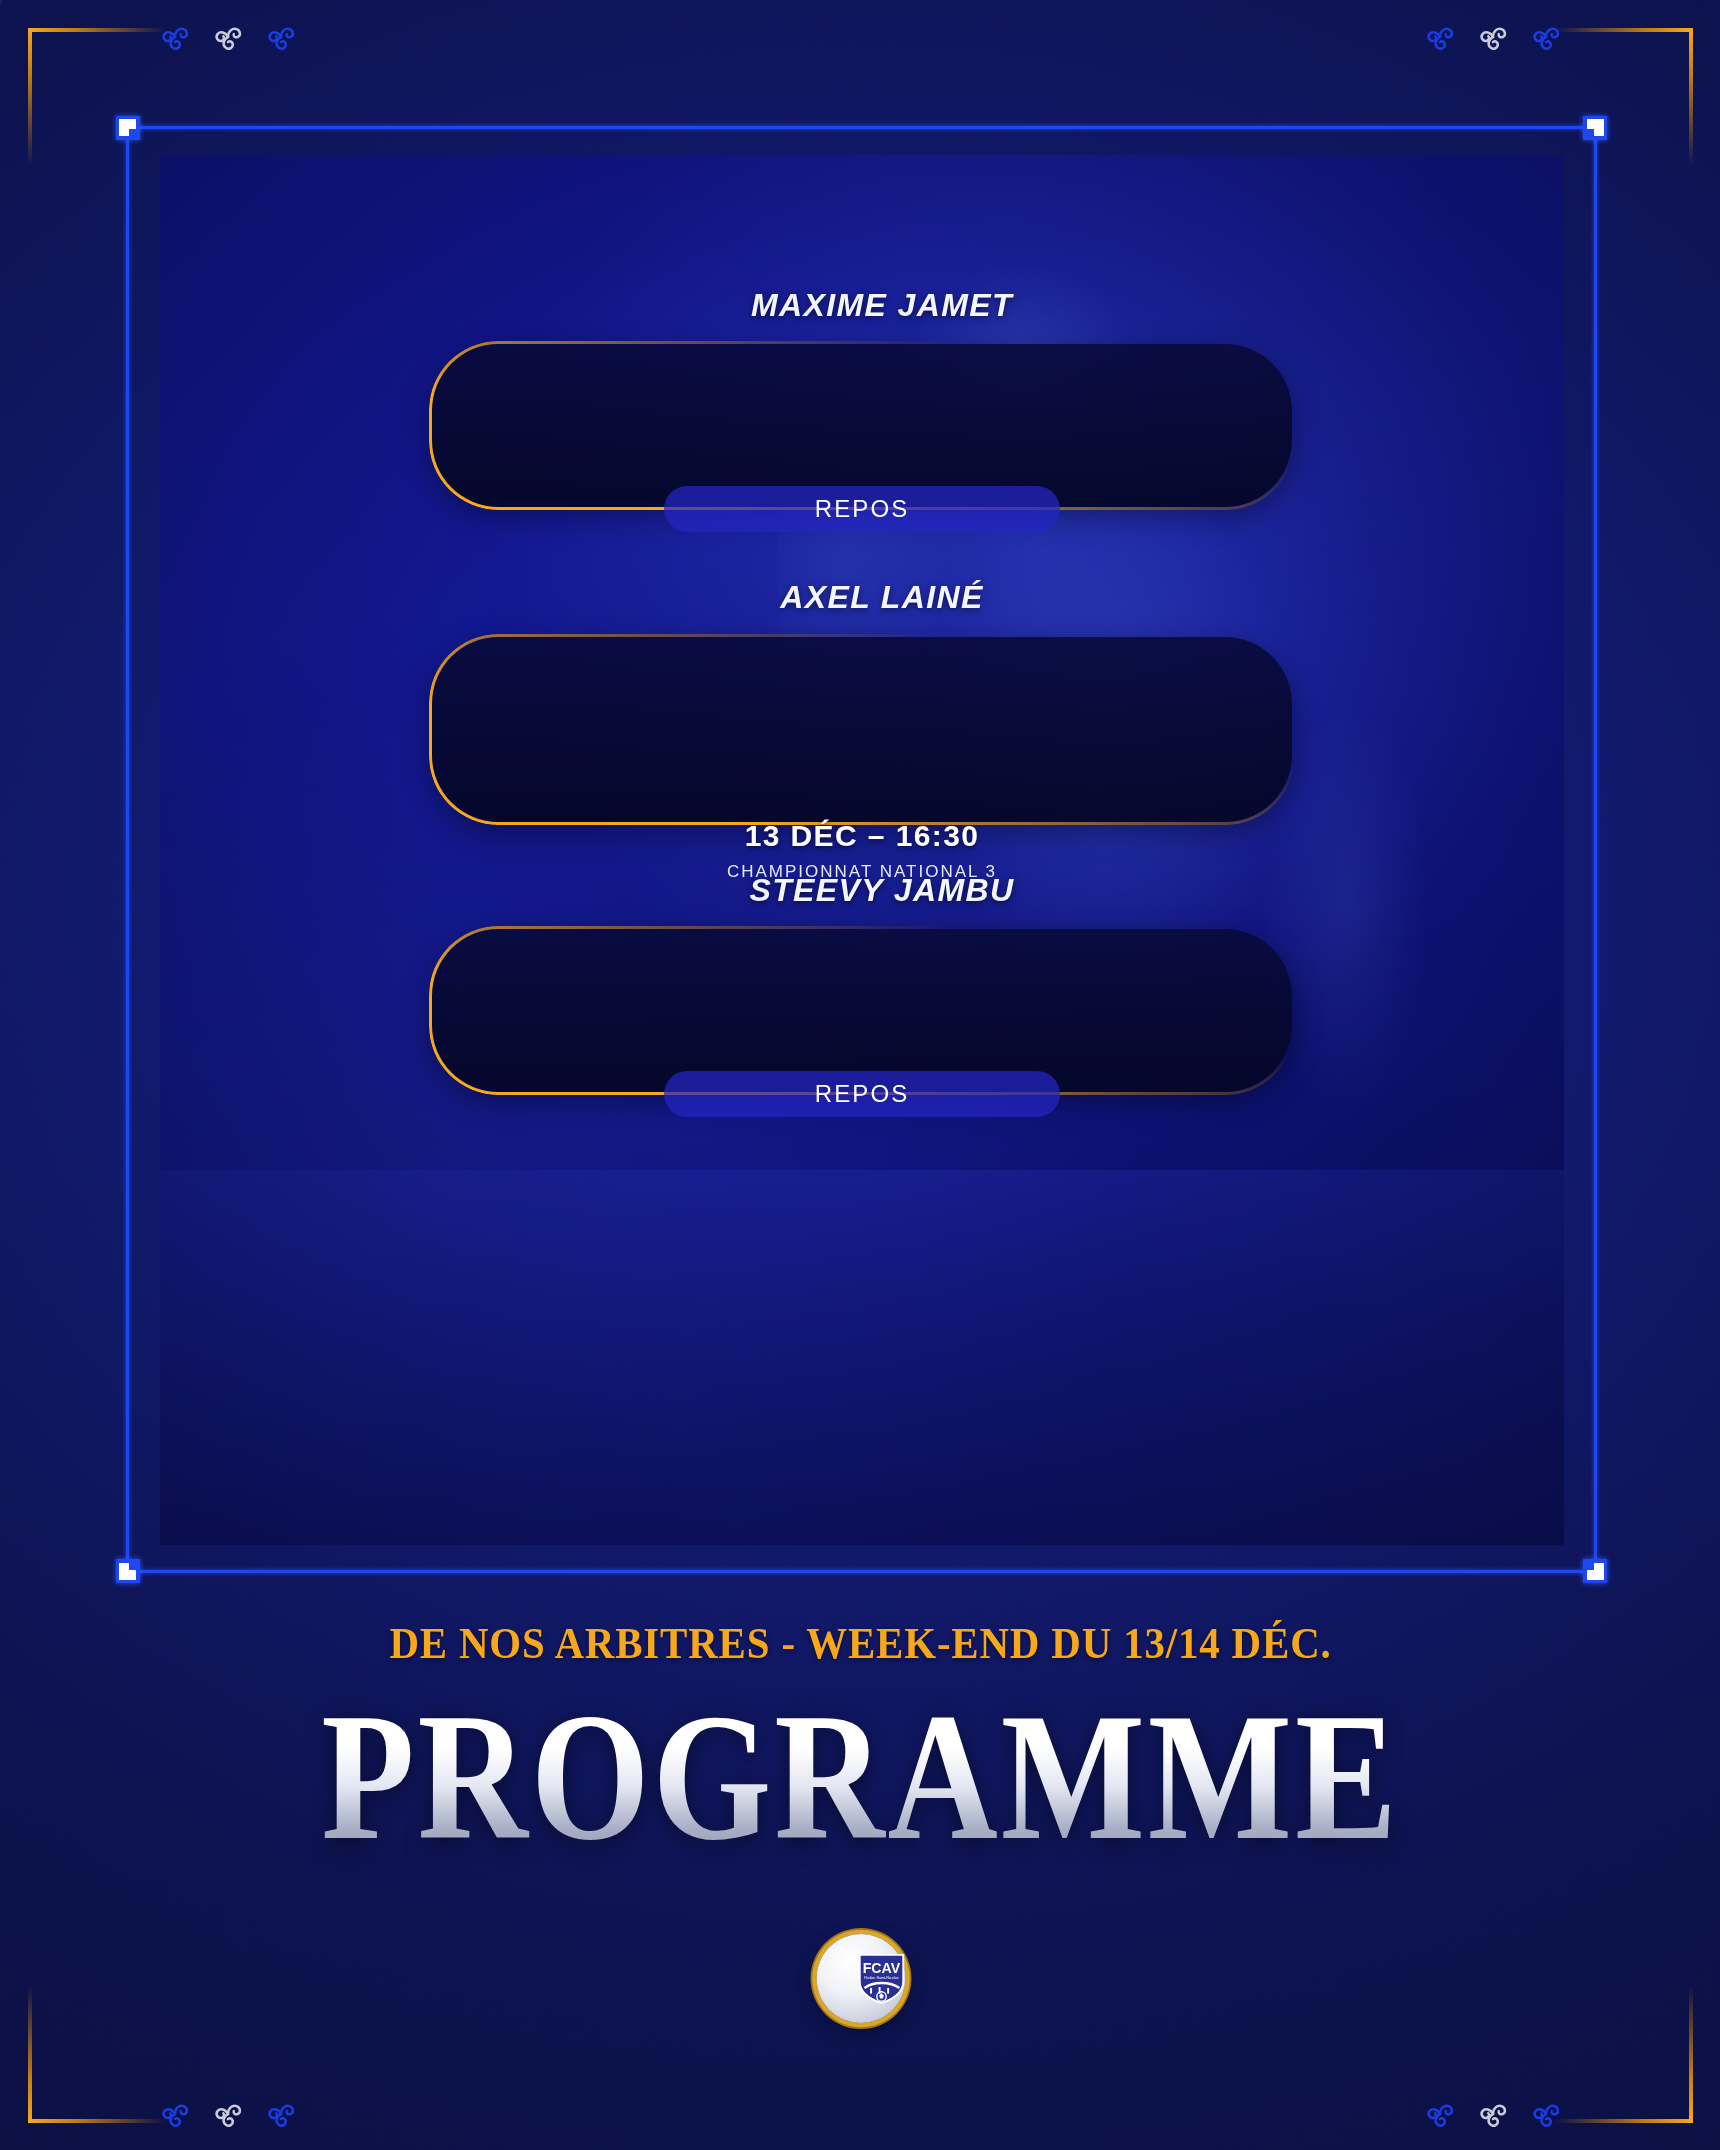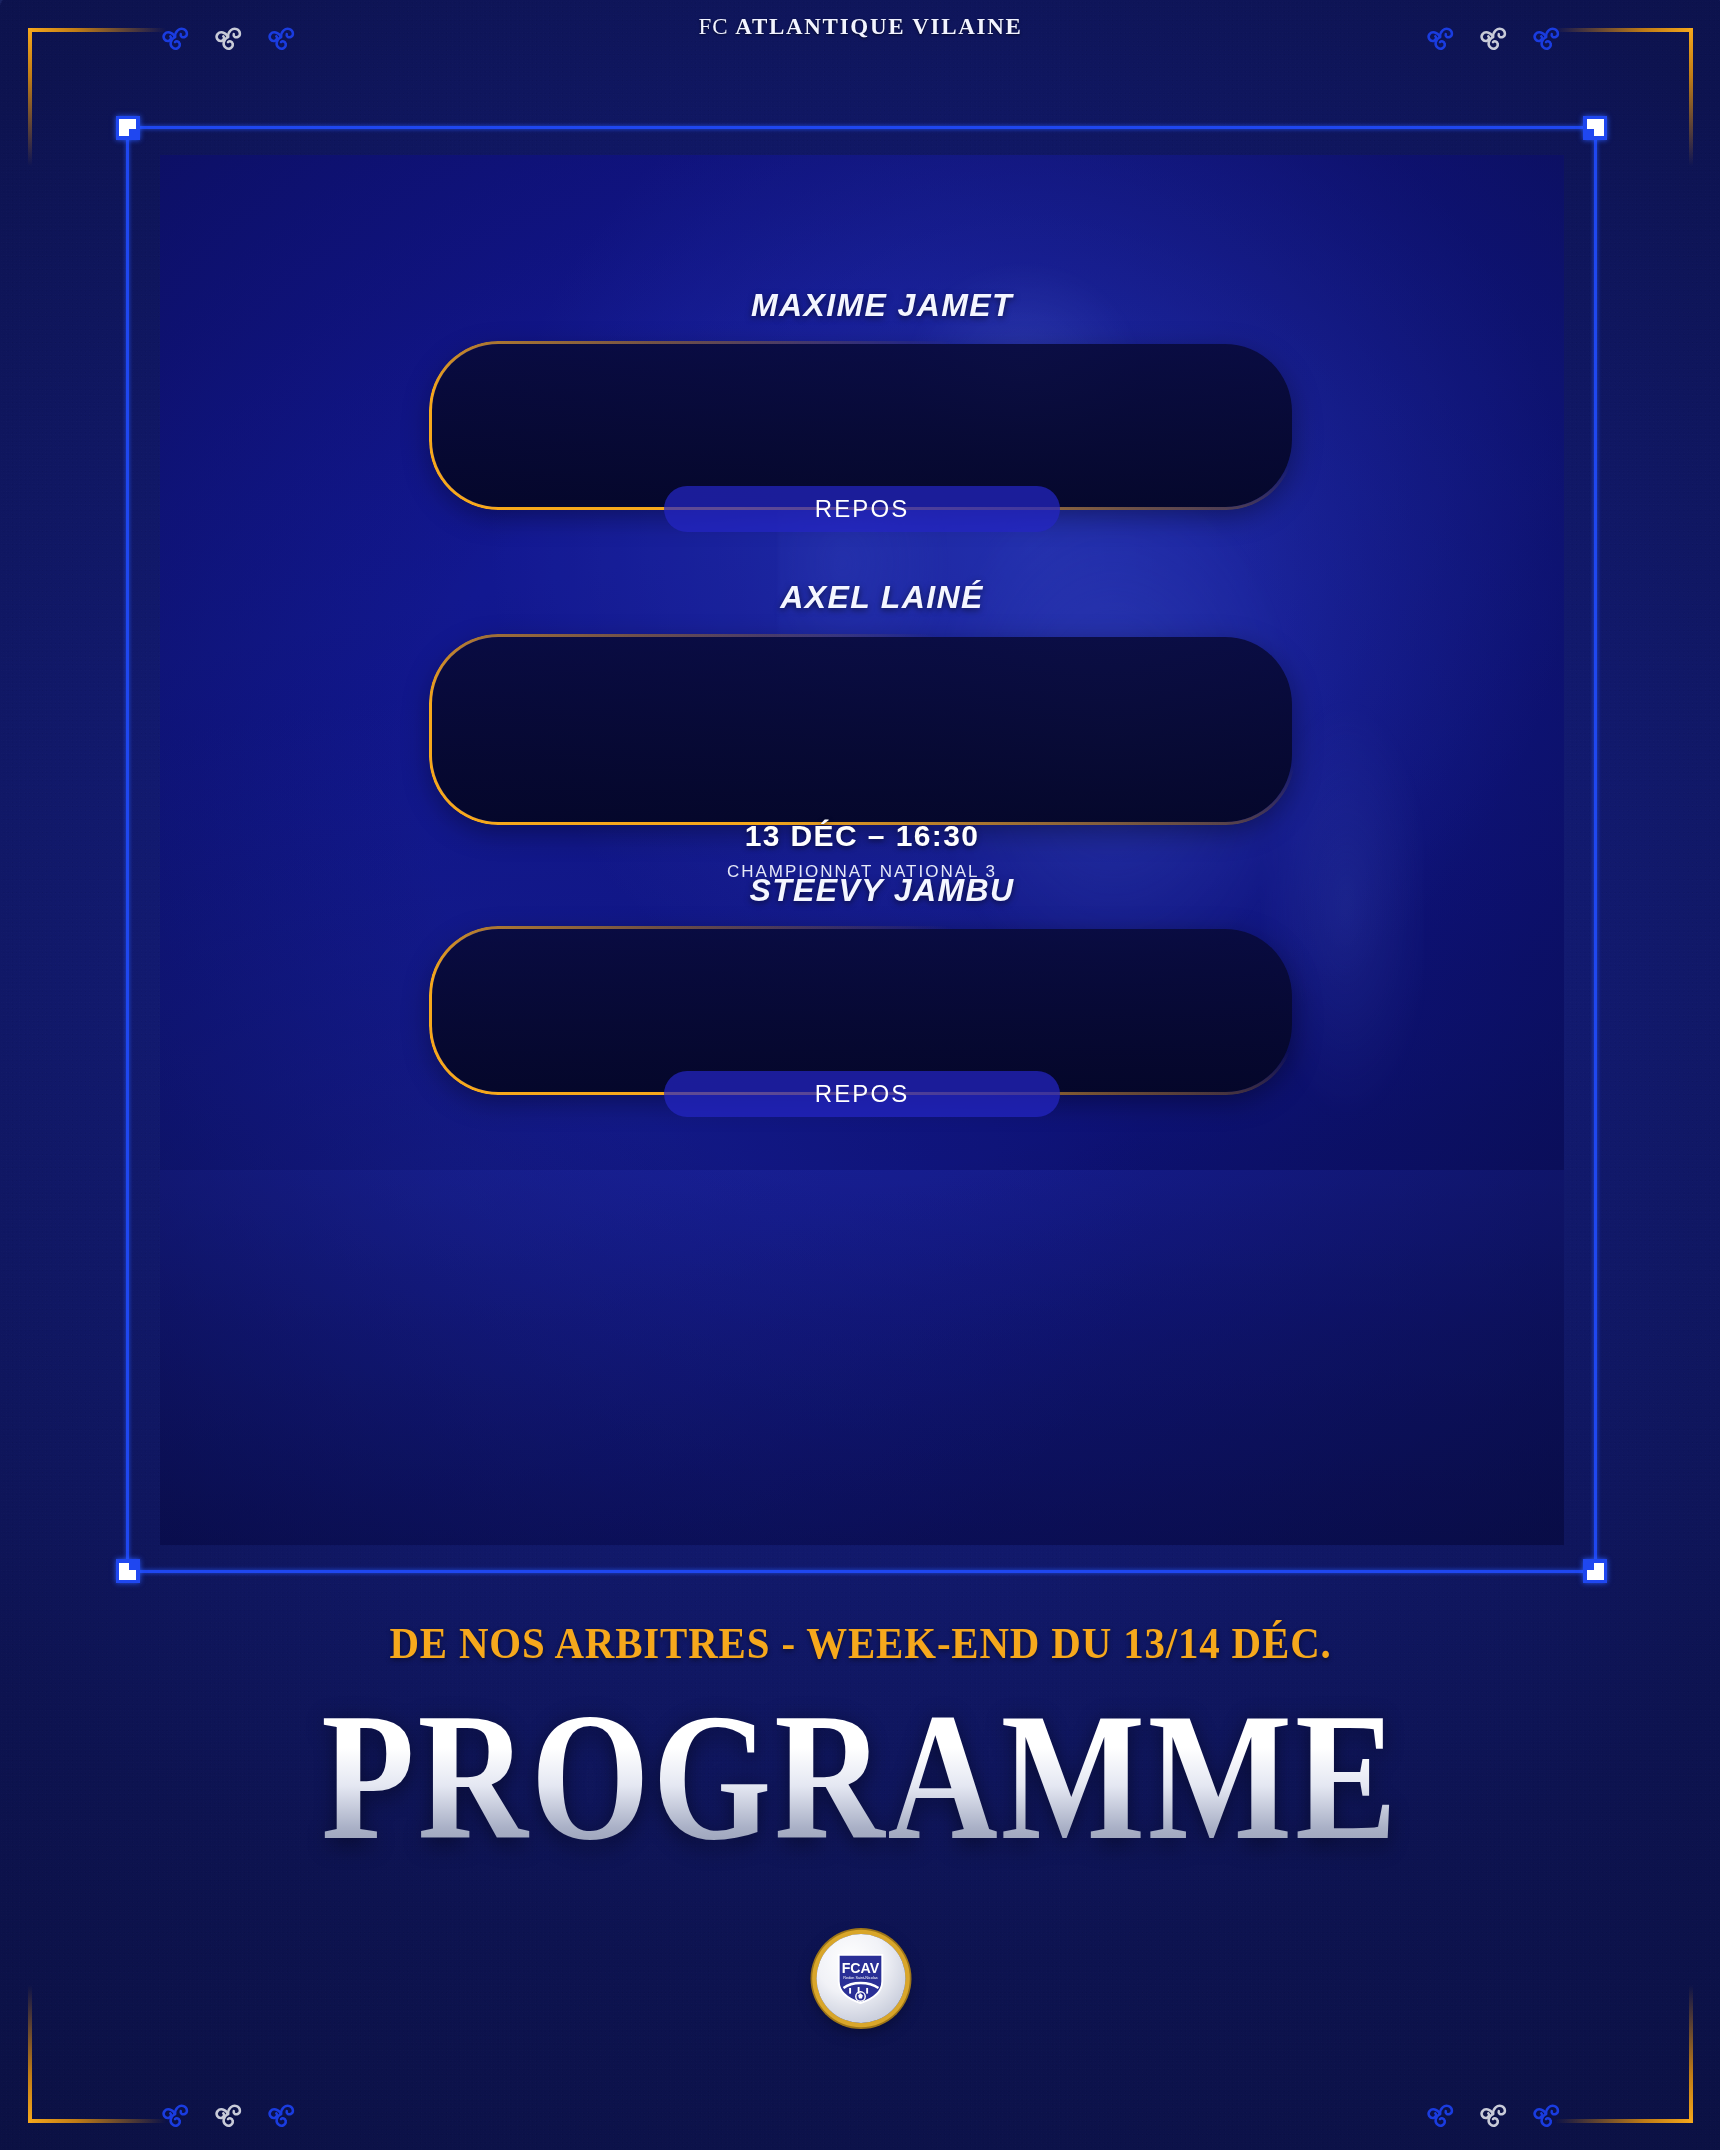--- a/index.html
+++ b/index.html
@@ -188,43 +188,39 @@
     filter:drop-shadow(0 5.2px 12px rgba(0,0,0,.45));
   }
 
   
   .badge{
     position:absolute;left:50%;top:1934px;transform:translateX(-50%);
     width:89px;height:89px;border-radius:50%;
     background:
       radial-gradient(circle at 38% 30%, #ffffff 0%, #f1f2f7 40%, #cfd3e0 72%, #b6bbcd 100%);
     box-shadow:0 0 0 4.3px #d9a62a, 0 0 0 6px #9d7518, 0 6px 17px rgba(0,0,0,.5);
-    display:flex;align-items:center;justify-content:center;
+    display:flex;align-items:center;justify-content:flex-end;
   }
   .shield-wrap{width:48px;height:53px;display:block;}
 
   .footer{
     position:absolute;top:2091px;left:0;width:100%;text-align:center;
     font-family:"Liberation Serif",serif;font-size:21.5px;color:#eef0fa;
     letter-spacing:0.7px;text-shadow:0 0.9px 2.6px rgba(0,0,0,.55);
   }
   .footer .bold{font-weight:700;letter-spacing:1.2px;}
 </style>
 </head>
 <body>
 
 <div class="poster">
 
   <div class="sheen"></div>
   <div class="grain"></div>
 
-  <div class="top-title">
-    <span class="light">FC</span>
-    <span class="bold">ATLANTIQUE VILAINE</span>
-  </div>
 
   <div class="br br-tl">
       <i class="h"></i>
       <i class="v"></i>
     </div>
   <div class="br br-tr">
       <i class="h"></i>
       <i class="v"></i>
     </div>
   <div class="br br-bl">

